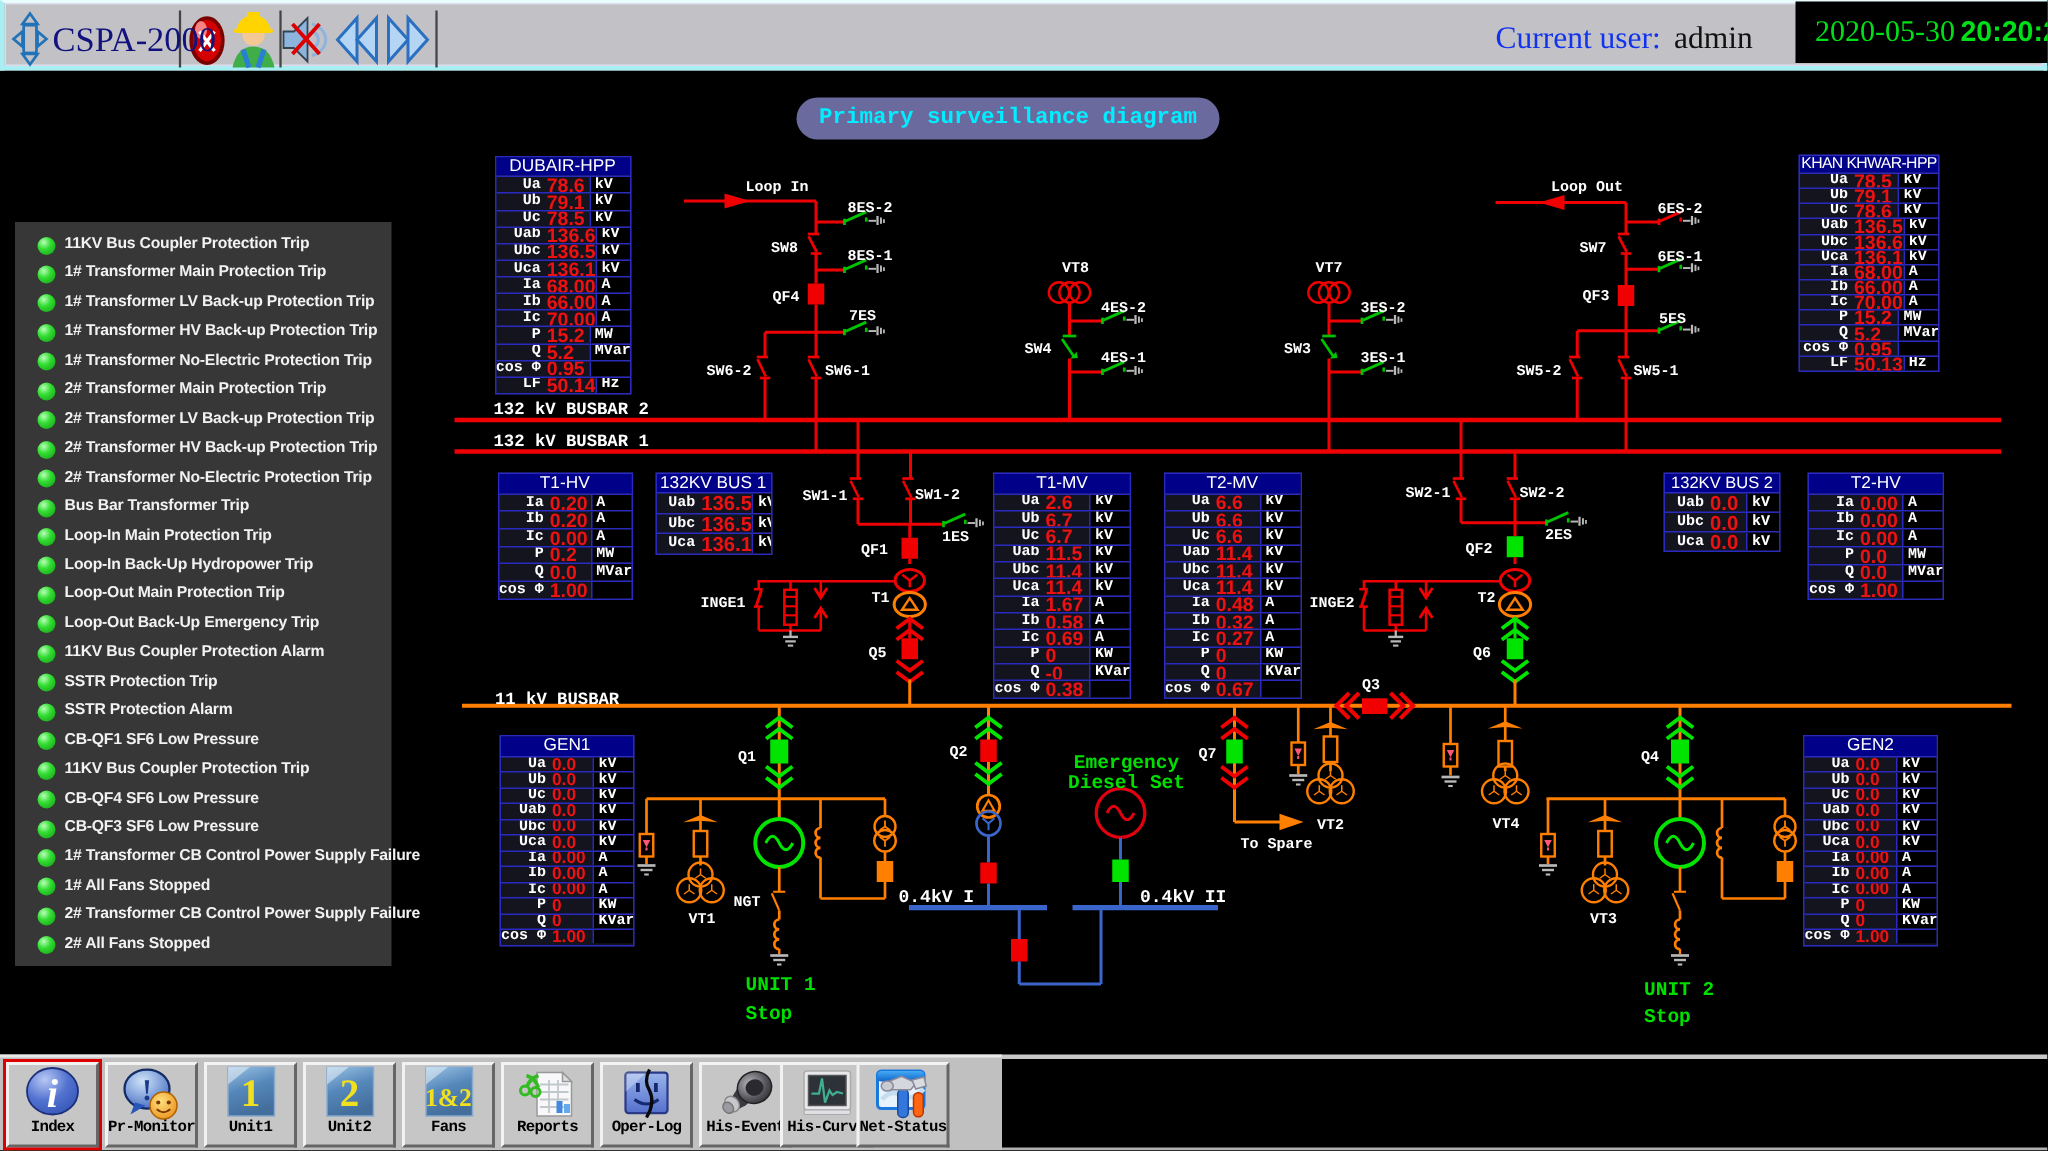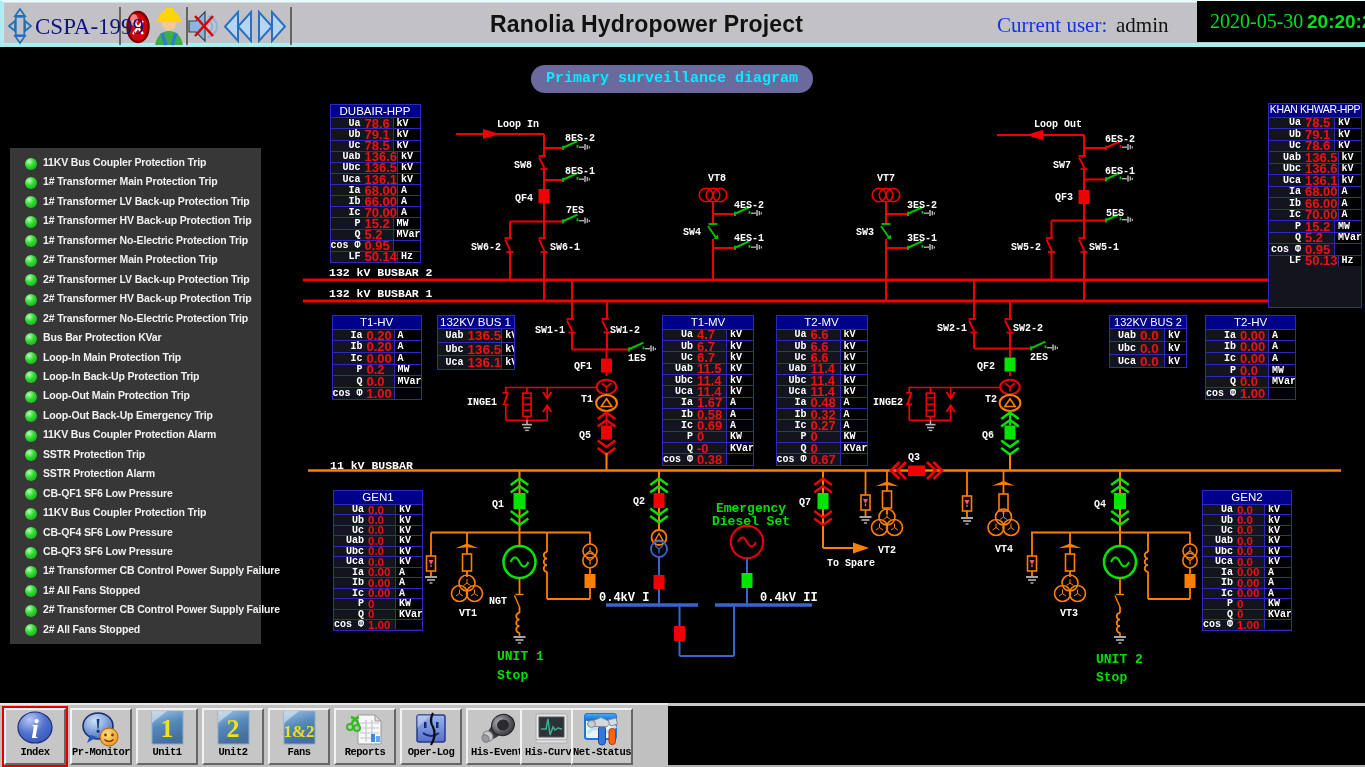--- a/index.html
+++ b/index.html
@@ -51,22 +51,21 @@
       <path d="M205,14 a13,11 0 0 1 0,21 M205,19 a7,6 0 0 1 0,11" stroke="#8cb4dc" stroke-width="2" fill="none"></path>
       <path d="M192,14 L210,34 M210,14 L192,34" stroke="#dd0000" stroke-width="2.6"></path>
       <g fill="#b4d6f4" stroke="#2a6fc0" stroke-width="2">
         <polygon points="235,10 235,39 222,24.5"></polygon>
         <polygon points="248,10 248,39 235,24.5"></polygon>
         <polygon points="256,10 256,39 269,24.5"></polygon>
         <polygon points="269,10 269,39 282,24.5"></polygon>
       </g>
       <line x1="288" y1="5" x2="288" y2="43" stroke="#444" stroke-width="1.5"></line>
     </svg>
-<span id="cspa">CSPA-1999</span>
-<span id="title">Ranolia Hydropower Project</span>
+<span id="cspa">CSPA-2000</span>
 <span id="cur">Current user:</span>
     <span id="adm">admin</span>
 <div id="clock">
       <span id="date">2020-05-30</span>
       <span id="time">20:20:20</span>
     </div>
 </div>
 <svg width="1365" height="767" style="position:absolute;left:0;top:0">
     <line x1="303" y1="280.0" x2="1334" y2="280.0" stroke="#f00000" stroke-width="3" stroke-linecap="butt"></line>
     <line x1="303" y1="301.0" x2="1334" y2="301.0" stroke="#f00000" stroke-width="3" stroke-linecap="butt"></line>
@@ -605,21 +604,21 @@
       <span class="ptl" style="width:30px">cos Φ</span>
       <span class="ptv" style="font-size:13px">0.95</span>
       <span class="ptu" style="width:27px"></span>
     </div>
     <div class="ptr" style="height:11.27px">
       <span class="ptl" style="width:30px">LF</span>
       <span class="ptv" style="font-size:13px">50.14</span>
       <span class="ptu" style="width:27px">Hz</span>
     </div>
   </div>
-<div class="pt" style="left:1268px;top:103px;width:94px;height:205px">
+<div class="pt" style="left:1199px;top:103px;width:94px;height:145px">
     <div class="pth" style="height:12.5px;font-size:10.5px"><span style="letter-spacing:-0.4px">KHAN KHWAR-HPP</span></div>
     <div class="ptr" style="height:11.50px">
       <span class="ptl" style="width:32px">Ua</span>
       <span class="ptv" style="font-size:13px">78.5</span>
       <span class="ptu" style="width:27px">kV</span>
     </div>
     <div class="ptr" style="height:11.50px">
       <span class="ptl" style="width:32px">Ub</span>
       <span class="ptv" style="font-size:13px">79.1</span>
       <span class="ptu" style="width:27px">kV</span>
@@ -728,21 +727,21 @@
     <div class="ptr" style="height:14.17px">
       <span class="ptl" style="width:26px">Uca</span>
       <span class="ptv" style="font-size:13.5px">136.1</span>
       <span class="ptu" style="width:22px">kV</span>
     </div>
   </div>
 <div class="pt" style="left:662px;top:315px;width:92px;height:150.5px">
     <div class="pth" style="height:13px;font-size:11.5px">T1-MV</div>
     <div class="ptr" style="height:11.46px">
       <span class="ptl" style="width:30px">Ua</span>
-      <span class="ptv" style="font-size:13px">4.7</span>
+      <span class="ptv" style="font-size:13px">2.6</span>
       <span class="ptu" style="width:27px">kV</span>
     </div>
     <div class="ptr" style="height:11.46px">
       <span class="ptl" style="width:30px">Ub</span>
       <span class="ptv" style="font-size:13px">6.7</span>
       <span class="ptu" style="width:27px">kV</span>
     </div>
     <div class="ptr" style="height:11.46px">
       <span class="ptl" style="width:30px">Uc</span>
       <span class="ptv" style="font-size:13px">6.7</span>
@@ -1066,29 +1065,29 @@
     <div class="ai" style="top:142.7px">
       <span class="led"></span>
       <span class="at">2# Transformer HV Back-up Protection Trip</span>
     </div>
     <div class="ai" style="top:162.1px">
       <span class="led"></span>
       <span class="at">2# Transformer No-Electric Protection Trip</span>
     </div>
     <div class="ai" style="top:181.5px">
       <span class="led"></span>
-      <span class="at">Bus Bar Protection KVar</span>
+      <span class="at">Bus Bar Transformer Trip</span>
     </div>
     <div class="ai" style="top:201.0px">
       <span class="led"></span>
       <span class="at">Loop-In Main Protection Trip</span>
     </div>
     <div class="ai" style="top:220.4px">
       <span class="led"></span>
-      <span class="at">Loop-In Back-Up Protection Trip</span>
+      <span class="at">Loop-In Back-Up Hydropower Trip</span>
     </div>
     <div class="ai" style="top:239.9px">
       <span class="led"></span>
       <span class="at">Loop-Out Main Protection Trip</span>
     </div>
     <div class="ai" style="top:259.3px">
       <span class="led"></span>
       <span class="at">Loop-Out Back-Up Emergency Trip</span>
     </div>
     <div class="ai" style="top:278.8px">

